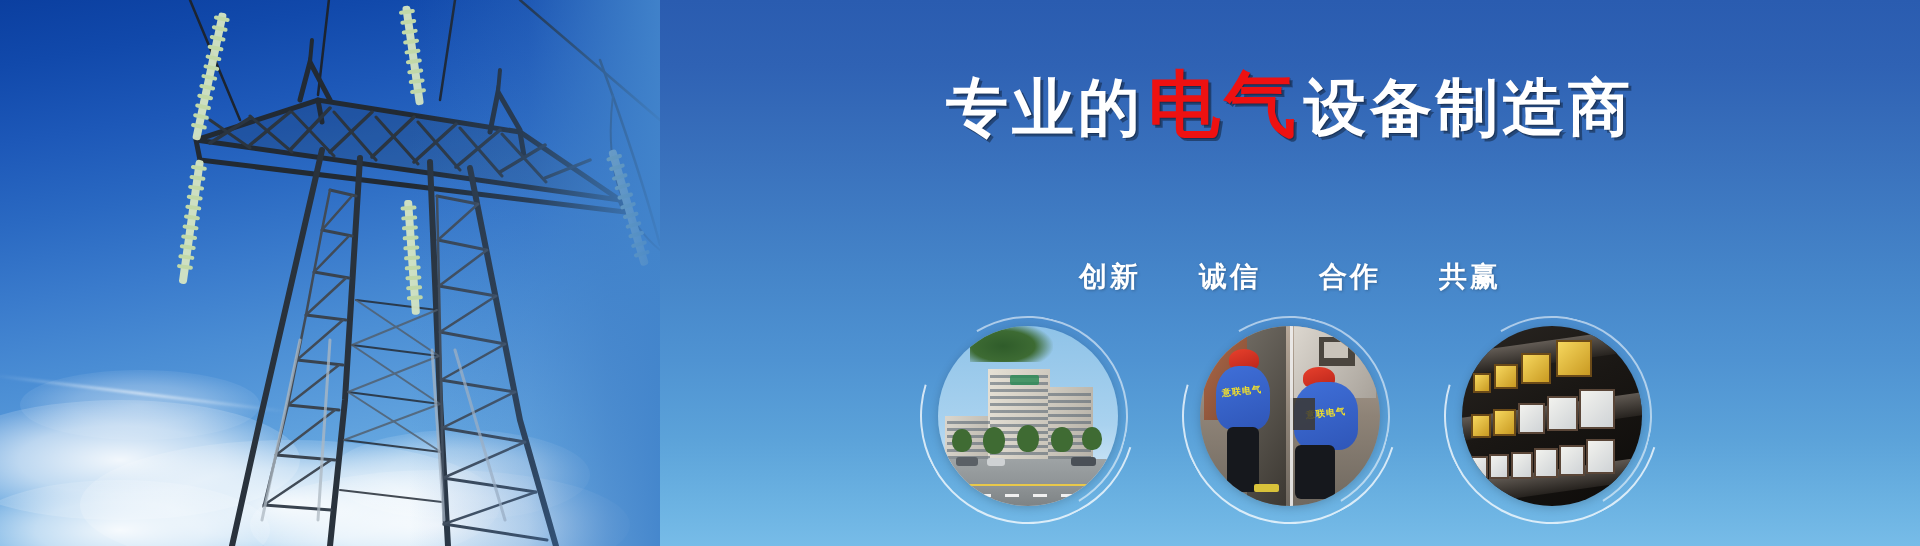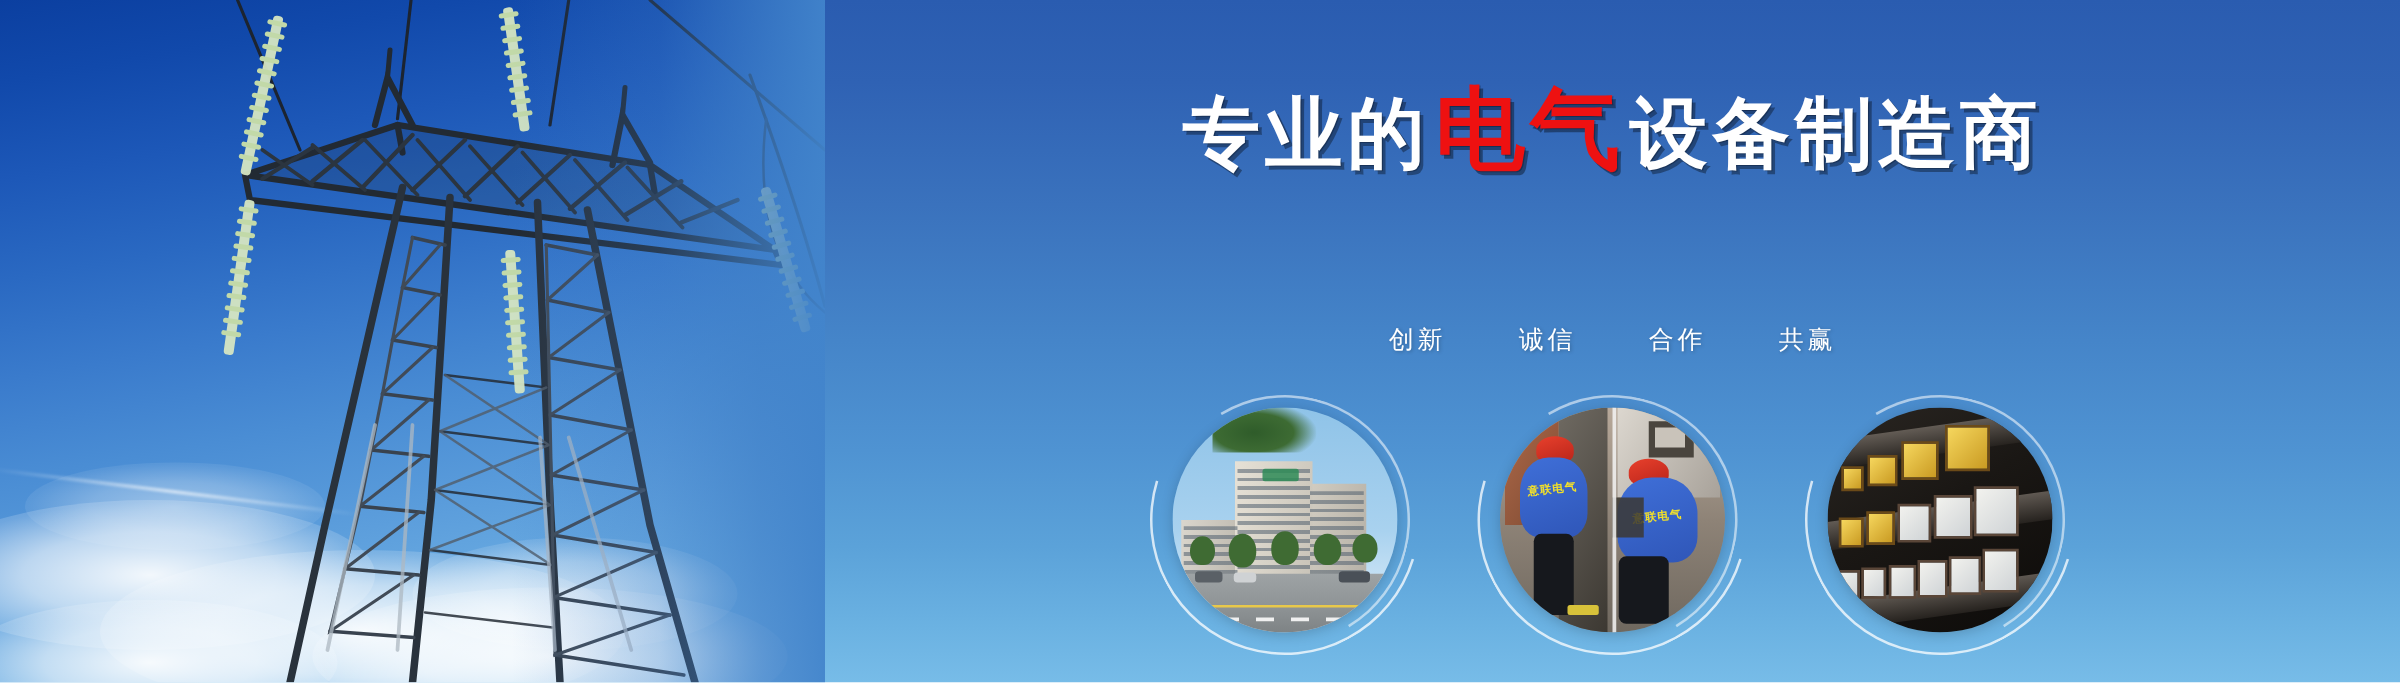--- a/index.html
+++ b/index.html
@@ -149,23 +149,24 @@
     position: absolute;
     left: 0; top: 258px;
     width: 1260px;
     display: flex;
     justify-content: center;
     gap: 58px;
     white-space: nowrap;
   }
   .keyword {
     color: #ffffff;
-    font-size: 20px;
+    font-size: 28px;
     letter-spacing: 3px;
     text-shadow: 1px 1px 3px rgba(0,0,0,.25);
+    font-weight: bold;
   }
 
   
   .circles {
     position: absolute;
     left: 0; top: 318px;
     width: 1260px;
     display: flex;
     justify-content: center;
     gap: 66px;

